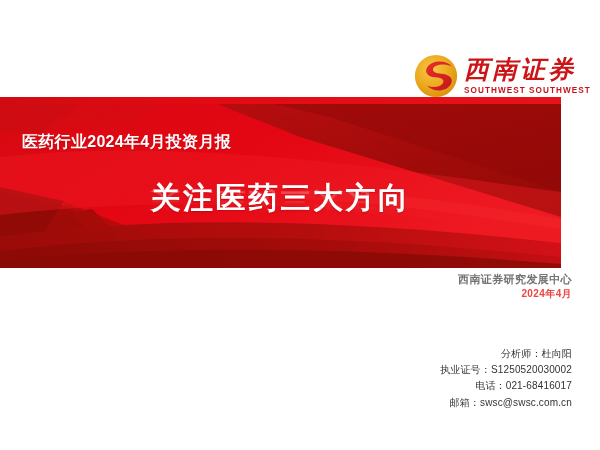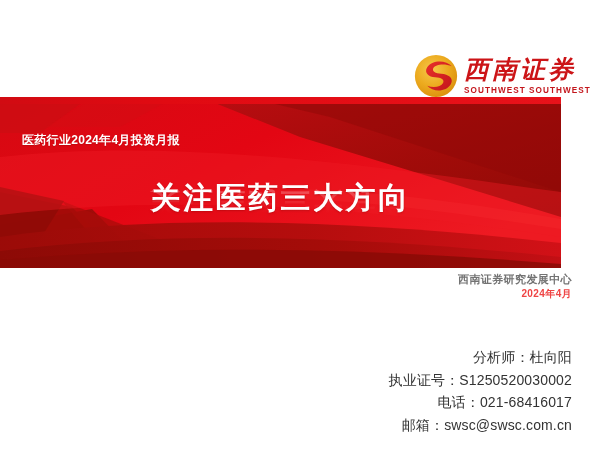--- a/index.html
+++ b/index.html
@@ -96,21 +96,21 @@
     background: linear-gradient(90deg, #d10b12 0%, #e10a12 30%, #e8121a 100%);
     z-index: 3;
   }
 
   .subtitle {
     position: absolute;
     left: 22px;
     top: 132px;
     z-index: 5;
     color: #ffffff;
-    font-size: 12px;
+    font-size: 16px;
     font-weight: 700;
     letter-spacing: 0.3px;
     white-space: nowrap;
     text-shadow: 0 1px 1px rgba(120,0,0,0.25);
   }
 
   .maintitle-wrap {
     position: absolute;
     left: 0;
     top: 183px;
@@ -169,21 +169,21 @@
   }
 
   
   .contact-block {
     position: absolute;
     right: 28px;
     top: 346px;
     text-align: right;
   }
   .contact-line {
-    font-size: 14px;
+    font-size: 10px;
     color: #333333;
     line-height: 1.62;
     white-space: nowrap;
     letter-spacing: 0.15px;
   }
 </style>
 </head>
 <body>
 
 <div class="slide">

